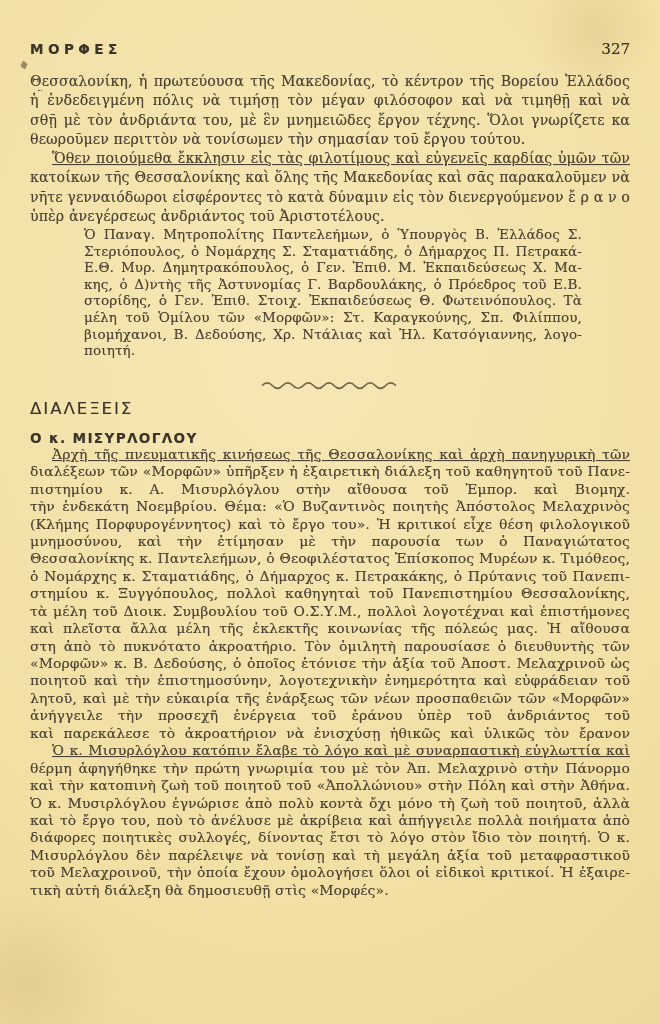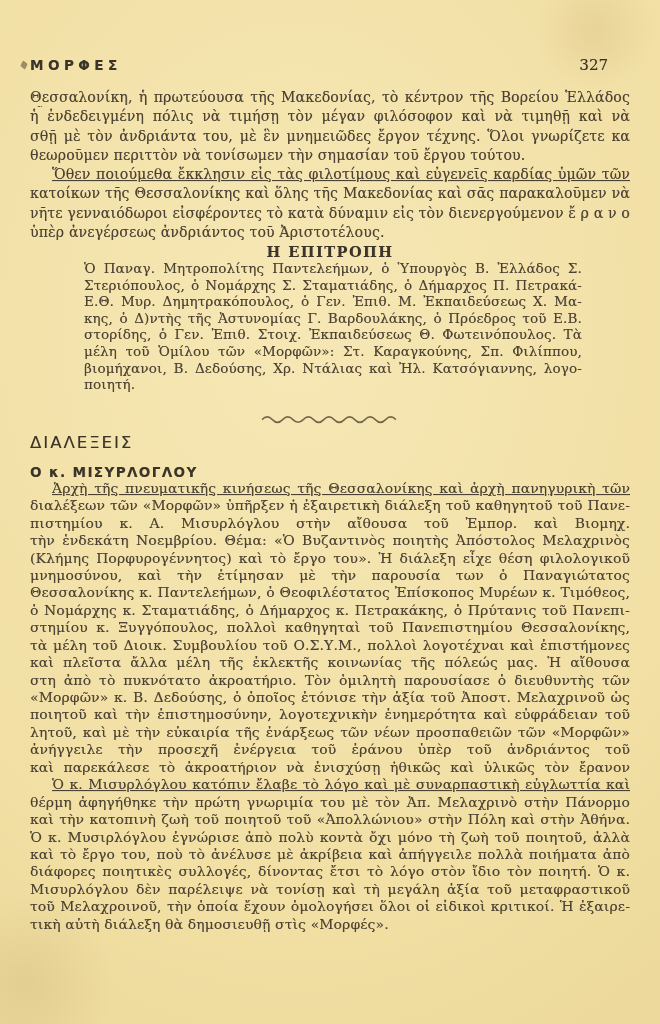--- a/index.html
+++ b/index.html
@@ -12,21 +12,21 @@
   }
   * { margin: 0; padding: 0; box-sizing: border-box; }
   html, body { background: var(--paper); }
   body { width: 660px; }
 
   .page {
     position: relative;
     width: 660px;
     height: 1024px;
     overflow: hidden;
-    padding: 56px 30px 0 30px;
+    padding: 40px 30px 0 30px;
     background:
       radial-gradient(circle at 90% 3%, rgba(205,175,115,.28), rgba(205,175,115,0) 60px),
       radial-gradient(circle at 4% 96%, rgba(190,160,100,.22), rgba(190,160,100,0) 90px),
       radial-gradient(ellipse 130% 110% at 45% 32%, var(--paper-light) 0%, var(--paper) 52%, var(--paper-dark) 96%);
     color: var(--ink);
     font-family: "DejaVu Serif", "Liberation Serif", serif;
     text-shadow: 0.3px 0.25px 0 rgba(76,66,51,.45);
   }
 
   
@@ -39,21 +39,20 @@
   }
   .mag-title {
     font-family: "DejaVu Sans", "Liberation Sans", sans-serif;
     font-size: 13.5px;
     font-weight: bold;
     letter-spacing: 4.5px;
     color: var(--ink-dark);
   }
   .page-num {
     font-size: 15px;
-    margin-right: 22px;
     color: var(--ink-dark);
   }
   .ink-speck {
     position: absolute;
     left: 21px; top: 62px;
     width: 6px; height: 6px;
     background: #6f6044;
     opacity: .65;
     border-radius: 1px;
     transform: rotate(40deg) skewX(12deg);
@@ -137,21 +136,20 @@
       </div>
     <div class="para indent">
         <div class="tline">Ὅθεν ποιούμεθα ἔκκλησιν εἰς τὰς φιλοτίμους καὶ εὐγενεῖς καρδίας ὑμῶν τῶν</div>
         <div class="tline">κατοίκων τῆς Θεσσαλονίκης καὶ ὅλης τῆς Μακεδονίας καὶ σᾶς παρακαλοῦμεν νὰ φα-</div>
         <div class="tline">νῆτε γενναιόδωροι εἰσφέροντες τὸ κατὰ δύναμιν εἰς τὸν διενεργούμενον ἔ ρ α ν ο ν</div>
         <div class="tline tline-end">ὑπὲρ ἀνεγέρσεως ἀνδριάντος τοῦ Ἀριστοτέλους.</div>
       </div>
   </section>
 
   <section class="committee-section">
-    <h2 class="committee-heading">Η ΕΠΙΤΡΟΠΗ</h2>
     <div class="para committee-block">
         <div class="tline">Ὁ Παναγ. Μητροπολίτης Παντελεήμων, ὁ Ὑπουργὸς Β. Ἑλλάδος Σ.</div>
         <div class="tline">Στεριόπουλος, ὁ Νομάρχης Σ. Σταματιάδης, ὁ Δήμαρχος Π. Πετρακά-</div>
         <div class="tline">Ε.Θ. Μυρ. Δημητρακόπουλος, ὁ Γεν. Ἐπιθ. Μ. Ἐκπαιδεύσεως Χ. Μα-</div>
         <div class="tline">κης, ὁ Δ)ντὴς τῆς Ἀστυνομίας Γ. Βαρδουλάκης, ὁ Πρόεδρος τοῦ Ε.Β.</div>
         <div class="tline">στορίδης, ὁ Γεν. Ἐπιθ. Στοιχ. Ἐκπαιδεύσεως Θ. Φωτεινόπουλος. Τὰ</div>
         <div class="tline">μέλη τοῦ Ὁμίλου τῶν «Μορφῶν»: Στ. Καραγκούνης, Σπ. Φιλίππου,</div>
         <div class="tline">βιομήχανοι, Β. Δεδούσης, Χρ. Ντάλιας καὶ Ἠλ. Κατσόγιαννης, λογο-</div>
         <div class="tline tline-end">ποιητή.</div>
       </div>
@@ -165,21 +163,21 @@
 
   <section class="lectures-section">
     <h1 class="lectures-heading">ΔΙΑΛΕΞΕΙΣ</h1>
     <h3 class="lectures-subheading">Ο κ. ΜΙΣΥΡΛΟΓΛΟΥ</h3>
     <div class="lectures-body">
       <div class="para indent">
           <div class="tline">Ἀρχὴ τῆς πνευματικῆς κινήσεως τῆς Θεσσαλονίκης καὶ ἀρχὴ πανηγυρικὴ τῶν</div>
           <div class="tline">διαλέξεων τῶν «Μορφῶν» ὑπῆρξεν ἡ ἐξαιρετικὴ διάλεξη τοῦ καθηγητοῦ τοῦ Πανε-</div>
           <div class="tline">πιστημίου κ. Α. Μισυρλόγλου στὴν αἴθουσα τοῦ Ἐμπορ. καὶ Βιομηχ. Ἐπιμελητηρίου</div>
           <div class="tline">τὴν ἑνδεκάτη Νοεμβρίου. Θέμα: «Ὁ Βυζαντινὸς ποιητὴς Ἀπόστολος Μελαχρινὸς</div>
-          <div class="tline">(Κλήμης Πορφυρογέννητος) καὶ τὸ ἔργο του». Ἡ διάλεξη εἶχε θέση φιλολογικοῦ</div>
+          <div class="tline">(Κλήμης Πορφυρογέννητος) καὶ τὸ ἔργο του». Ἡ κριτικοί εἶχε θέση φιλολογικοῦ</div>
           <div class="tline">μνημοσύνου, καὶ τὴν ἐτίμησαν μὲ τὴν παρουσία των ὁ Παναγιώτατος Μητροπολίτης</div>
           <div class="tline">Θεσσαλονίκης κ. Παντελεήμων, ὁ Θεοφιλέστατος Ἐπίσκοπος Μυρέων κ. Τιμόθεος,</div>
           <div class="tline">ὁ Νομάρχης κ. Σταματιάδης, ὁ Δήμαρχος κ. Πετρακάκης, ὁ Πρύτανις τοῦ Πανεπι-</div>
           <div class="tline">στημίου κ. Ξυγγόπουλος, πολλοὶ καθηγηταὶ τοῦ Πανεπιστημίου Θεσσαλονίκης,</div>
           <div class="tline">τὰ μέλη τοῦ Διοικ. Συμβουλίου τοῦ Ο.Σ.Υ.Μ., πολλοὶ λογοτέχναι καὶ ἐπιστήμονες</div>
           <div class="tline">καὶ πλεῖστα ἄλλα μέλη τῆς ἐκλεκτῆς κοινωνίας τῆς πόλεώς μας. Ἡ αἴθουσα κατάμε-</div>
           <div class="tline">στη ἀπὸ τὸ πυκνότατο ἀκροατήριο. Τὸν ὁμιλητὴ παρουσίασε ὁ διευθυντὴς τῶν</div>
           <div class="tline">«Μορφῶν» κ. Β. Δεδούσης, ὁ ὁποῖος ἐτόνισε τὴν ἀξία τοῦ Ἀποστ. Μελαχρινοῦ ὡς</div>
           <div class="tline">ποιητοῦ καὶ τὴν ἐπιστημοσύνην, λογοτεχνικὴν ἐνημερότητα καὶ εὐφράδειαν τοῦ ὁμι-</div>
           <div class="tline">λητοῦ, καὶ μὲ τὴν εὐκαιρία τῆς ἐνάρξεως τῶν νέων προσπαθειῶν τῶν «Μορφῶν»</div>

